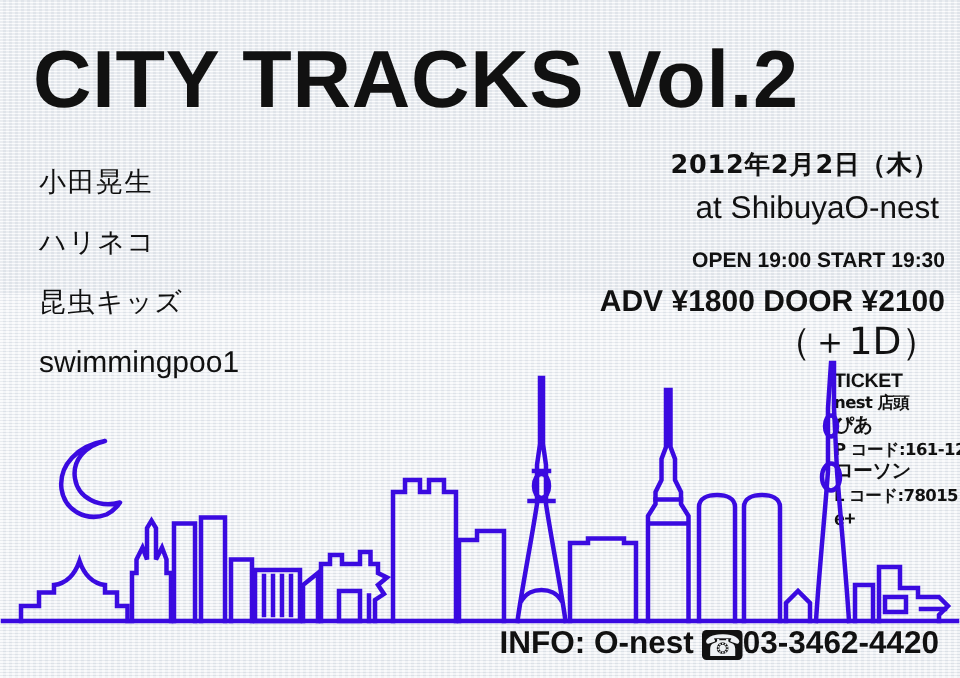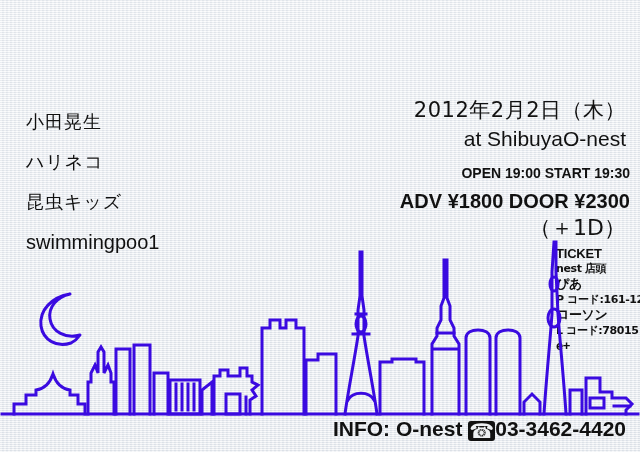--- a/index.html
+++ b/index.html
@@ -57,26 +57,27 @@
     font-family: "Liberation Sans", sans-serif;
     letter-spacing: 0px;
     font-size: 20px;
   }
 
   
   .date-line {
     position: absolute;
     right: 14px;
     top: 96px;
-    font-size: 21px;
+    font-size: 17px;
     line-height: 28px;
     color: #111111;
     font-family: "DejaVu Sans", sans-serif;
     white-space: nowrap;
     letter-spacing: 0.5px;
+    font-weight: bold;
   }
   .venue-line {
     position: absolute;
     right: 14px;
     top: 125px;
     font-size: 21px;
     line-height: 28px;
     color: #111111;
     font-family: "Liberation Sans", sans-serif;
     white-space: nowrap;
@@ -100,21 +101,21 @@
     line-height: 26px;
     color: #111111;
     font-weight: bold;
     font-family: "Liberation Sans", sans-serif;
     white-space: nowrap;
   }
   .drink-line {
     position: absolute;
     right: 14px;
     top: 216px;
-    font-size: 22px;
+    font-size: 25px;
     line-height: 24px;
     color: #111111;
     font-family: "DejaVu Sans", sans-serif;
     white-space: nowrap;
   }
 
   
   .ticket-block {
     position: absolute;
     left: 556px;
@@ -185,32 +186,33 @@
     top: 288px;
     width: 62px;
     height: 62px;
   }
 </style>
 </head>
 <body>
 
 <div id="flyer">
 
+  <div class="title">CITY TRACKS Vol.2</div>
 
   <div class="artists">
     <div class="artist">小田晃生</div>
     <div class="artist">ハリネコ</div>
     <div class="artist">昆虫キッズ</div>
     <div class="artist latin">swimmingpoo1</div>
   </div>
 
   <div class="date-line">2012年2月2日（木）</div>
   <div class="venue-line">at ShibuyaO-nest</div>
   <div class="time-line">OPEN 19:00  START 19:30</div>
-  <div class="price-line">ADV ¥1800  DOOR ¥2300</div>
+  <div class="price-line">ADV ¥1800  DOOR ¥2100</div>
   <div class="drink-line">（＋1D）</div>
 
   <div class="ticket-block">
     <div class="ticket-head">TICKET</div>
     <div class="ticket-row">nest 店頭</div>
     <div class="ticket-row big">ぴあ</div>
     <div class="ticket-row">P コード:161-121</div>
     <div class="ticket-row big">ローソン</div>
     <div class="ticket-row">L コード:78015</div>
     <div class="ticket-row latin">e+</div>

